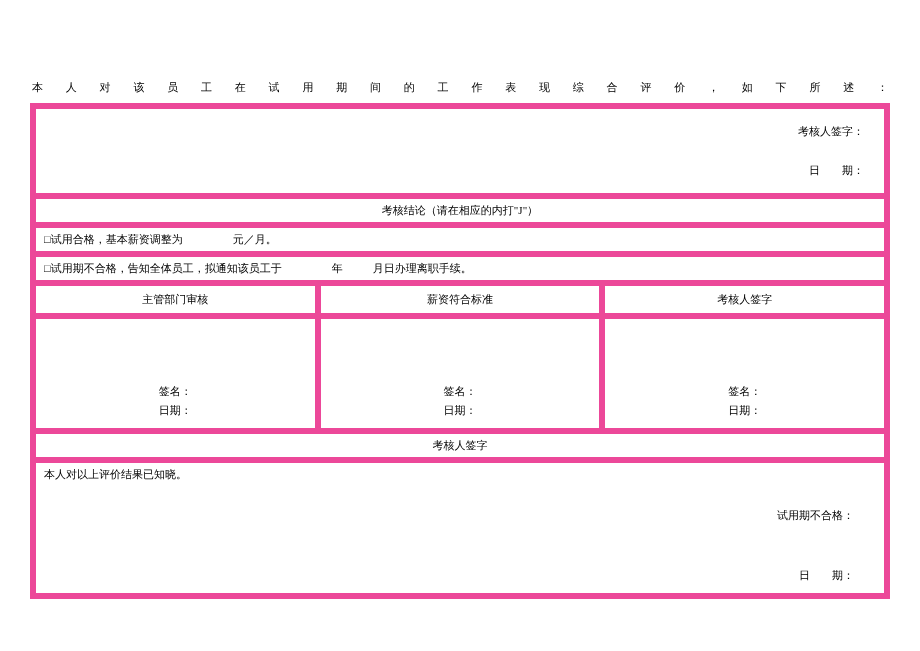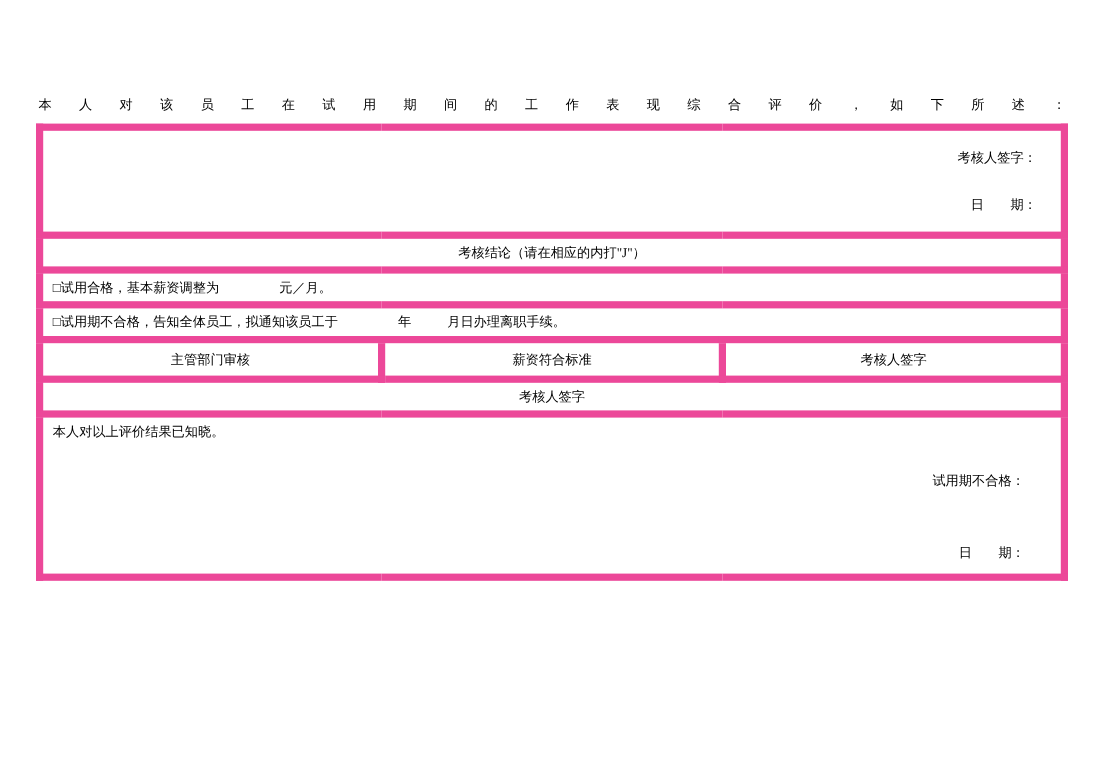--- a/index.html
+++ b/index.html
@@ -117,20 +117,40 @@
     <td colspan="3" class="option-row">
       <span>□试用期不合格，告知全体员工，拟通知该员工于</span><span class="blank"></span><span>年</span><span class="blank" style="min-width:30px"></span><span>月日办理离职手续。</span>
     </td>
   </tr>
   <tr class="three-col-header">
     <td>主管部门审核</td>
     <td>薪资符合标准</td>
     <td>考核人签字</td>
   </tr>
   <tr>
+    <td class="sign-box">
+      <div class="sign-lines">
+        <div>签名：</div>
+        <div>日期：</div>
+      </div>
+    </td>
+    <td class="sign-box">
+      <div class="sign-lines">
+        <div>签名：</div>
+        <div>日期：</div>
+      </div>
+    </td>
+    <td class="sign-box">
+      <div class="sign-lines">
+        <div>签名：</div>
+        <div>日期：</div>
+      </div>
+    </td>
+  </tr>
+  <tr>
     <td colspan="3" class="section-header">考核人签字</td>
   </tr>
   <tr>
     <td colspan="3" class="reviewed-box">
       <div>本人对以上评价结果已知晓。</div>
       <div class="reviewed-sign">试用期不合格：</div>
       <div class="reviewed-date">日　　期：</div>
     </td>
   </tr>
 </tbody>

